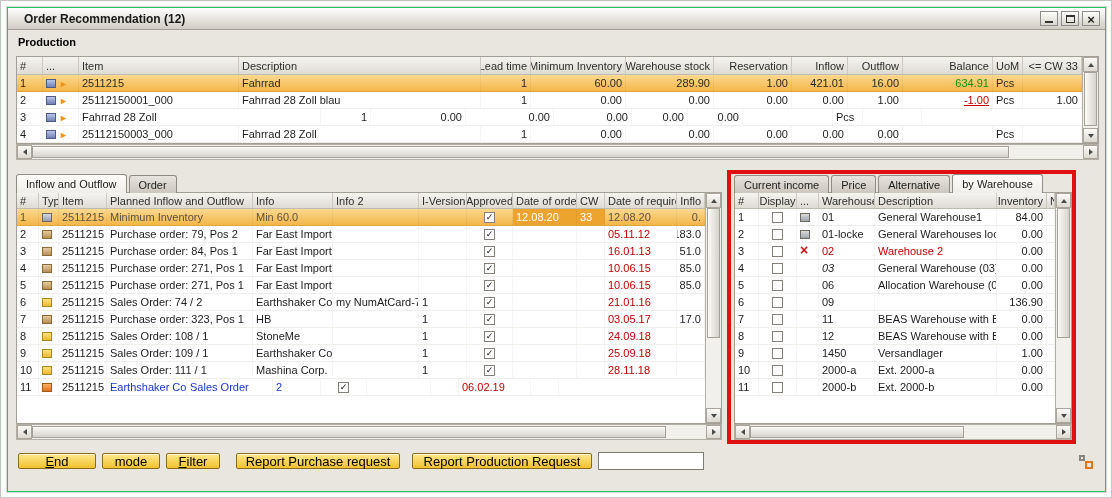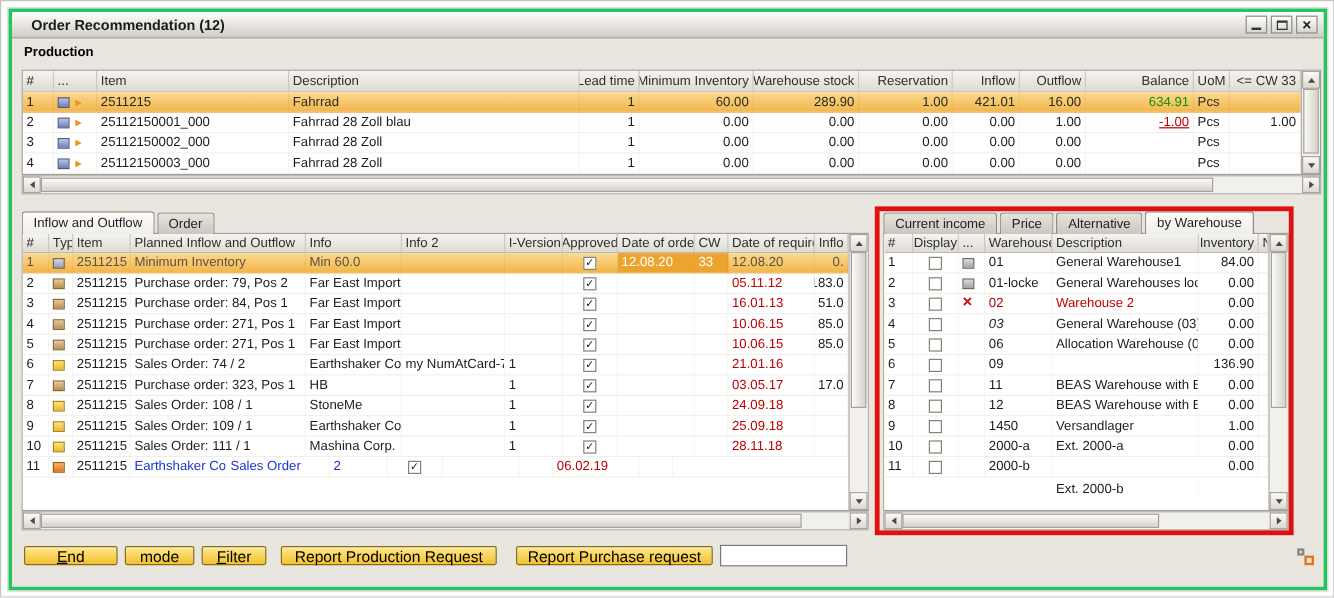--- a/index.html
+++ b/index.html
@@ -1,18 +1,18 @@
 <!DOCTYPE html>
 <html><head>
 <meta charset="utf-8">
 <style>
   * { margin:0; padding:0; box-sizing:border-box; }
   body { width:1112px; height:498px; font-family:"Liberation Sans","DejaVu Sans",sans-serif; background:#fff; position:relative; overflow:hidden; }
   .screen { position:absolute; inset:0; background:#fdfdfd; border:1px solid #c4c4c4; }
-  .window { position:absolute; left:6px; top:6px; width:1099px; height:485px; background:#e9e6df; border:3px solid #22c55e; outline:1px solid #d8d8d8; overflow:hidden; }
+  .window { position:absolute; left:6px; top:6px; width:1099px; height:485px; background:#e9e6df; border:1px solid #22c55e; outline:1px solid #d8d8d8; overflow:hidden; }
 
   
   .titlebar { position:absolute; left:0; top:0; right:0; height:22px; background:linear-gradient(#ffffff,#d0ccc4); border-bottom:1px solid #a39f96; display:flex; align-items:center; padding:0 5px 0 16px; }
   .title { flex:1; font-size:12px; font-weight:bold; color:#1a1a1a; }
   .winbtn { width:18px; height:15px; border:1px solid #8d8d8d; background:linear-gradient(#fdfdfb,#d9d6ce); margin-left:3px; display:flex; align-items:center; justify-content:center; }
   .glyph-min { width:8px; height:2px; background:#333; margin-top:7px; }
   .glyph-max { width:9px; height:8px; border:1px solid #333; border-top:2px solid #333; }
   .glyph-close::before { content:"×"; font-size:13px; font-weight:bold; color:#222; line-height:10px; }
 
   .prod-label { position:absolute; left:10px; top:28px; font-size:11px; font-weight:bold; color:#000; }
@@ -162,21 +162,20 @@
               <div class="cell r red" style="width: 90px; text-decoration: underline;">-1.00</div>
               <div class="cell" style="width: 30px;">Pcs</div>
               <div class="cell r" style="width: 59px;">1.00</div>
             </div>
             <div class="trow">
               <div class="cell" style="width: 26px;">3</div>
               <div class="cell" style="width: 36px;">
                 <span class="cube item-cube"></span>
                 <span class="link-arrow"></span>
               </div>
-              <div class="cell" style="width: 160px;">25112150002_000</div>
               <div class="cell" style="width: 242px;">Fahrrad 28 Zoll</div>
               <div class="cell r" style="width: 50px;">1</div>
               <div class="cell r" style="width: 95px;">0.00</div>
               <div class="cell r" style="width: 88px;">0.00</div>
               <div class="cell r" style="width: 78px;">0.00</div>
               <div class="cell r" style="width: 56px;">0.00</div>
               <div class="cell r" style="width: 55px;">0.00</div>
               <div class="cell r" style="width: 90px;"></div>
               <div class="cell" style="width: 30px;">Pcs</div>
               <div class="cell r" style="width: 59px;"></div>
@@ -617,21 +616,21 @@
               <div class="cell r" style="width: 50px;">0.00</div>
               <div class="cell" style="width: 8px;"></div>
             </div>
             <div class="trow">
               <div class="cell" style="width: 24px;">11</div>
               <div class="cell c" style="width: 38px;">
                 <span class="cb"></span>
               </div>
               <div class="cell" style="width: 22px;"></div>
               <div class="cell" style="width: 56px;">2000-b</div>
-              <div class="cell" style="width: 122px; margin-top: 19px;">Ext. 2000-b</div>
+              <div class="cell" style="width: 122px;">Ext. 2000-b</div>
               <div class="cell r" style="width: 50px;">0.00</div>
               <div class="cell" style="width: 8px;"></div>
             </div>
           </div>
       </div>
       <div class="vscroll">
           <div class="sbtn">
             <span class="tri tri-up"></span>
           </div>
           <div class="vtrack">
@@ -659,25 +658,25 @@
     <div class="footer">
       <div class="btn u-first" style="width:78px;">
           <span class="btn-label">End</span>
         </div>
       <div class="btn" style="width:58px;">
           <span class="btn-label">mode</span>
         </div>
       <div class="btn u-first" style="width:54px;">
           <span class="btn-label">Filter</span>
         </div>
+      <div class="btn" style="width:164px; margin-left:10px;">
+          <span class="btn-label">Report Purchase request</span>
+        </div>
       <div class="btn" style="width:180px; margin-left:6px;">
           <span class="btn-label">Report Production Request</span>
-        </div>
-      <div class="btn" style="width:164px; margin-left:10px;">
-          <span class="btn-label">Report Purchase request</span>
         </div>
       <input class="footer-input" value="" style="">
     </div>
 
     <div class="grip">
         <span class="g2"></span>
         <span class="g1"></span>
       </div>
 
   </div>

